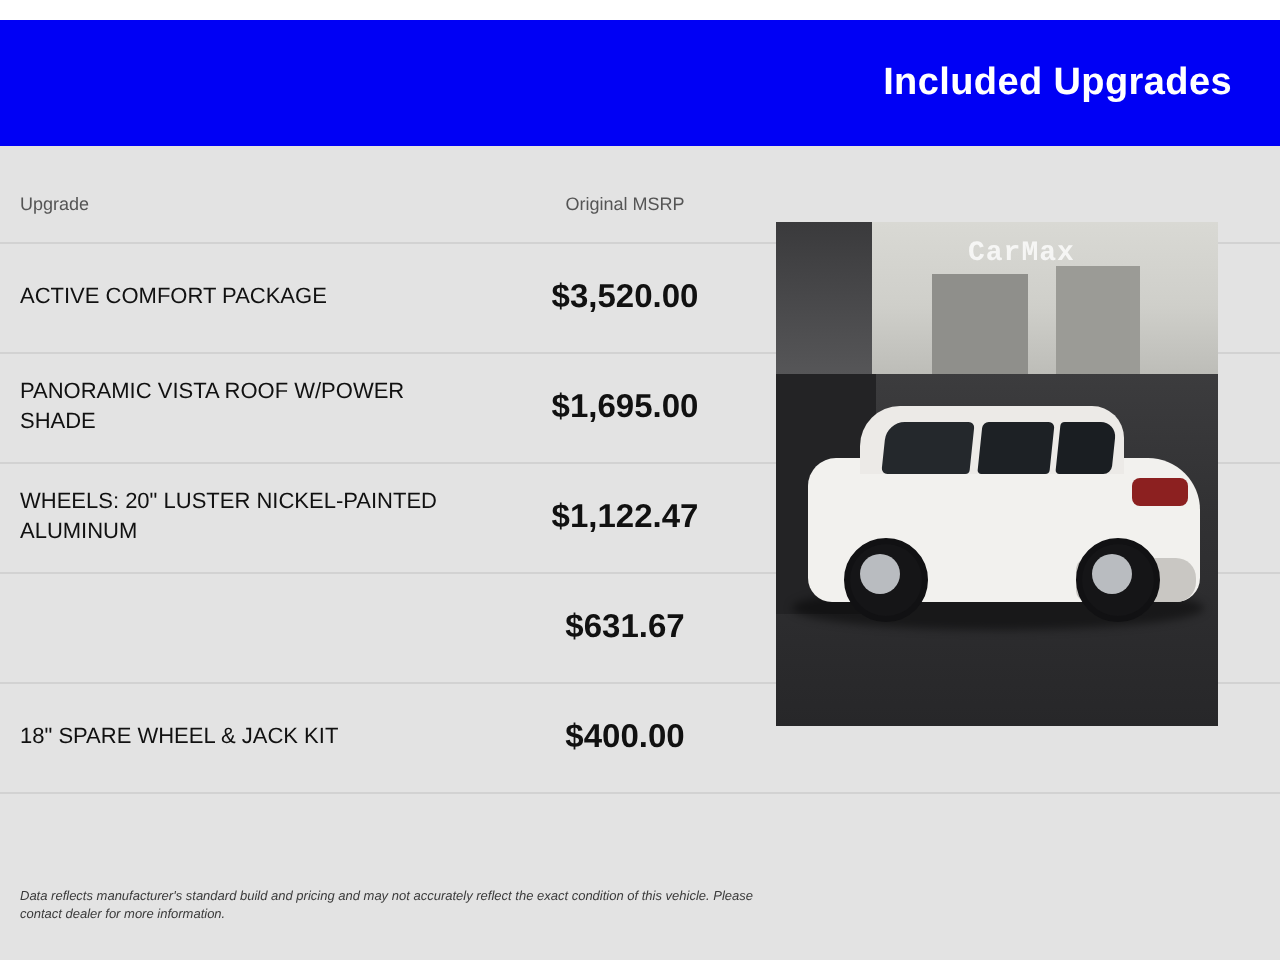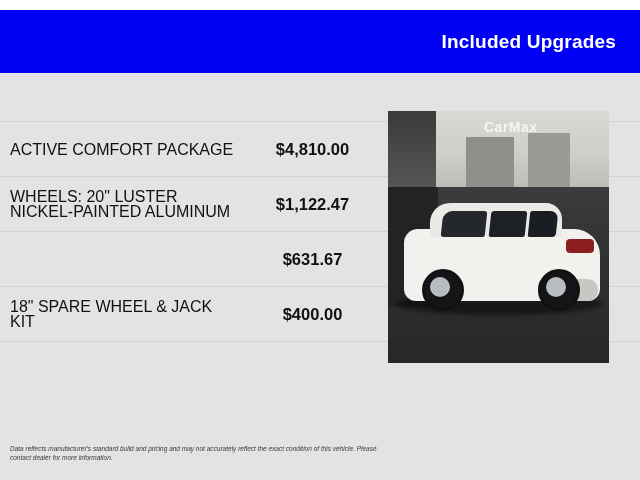--- a/index.html
+++ b/index.html
@@ -81,21 +81,21 @@
   }
   .row:first-child {
     border-top: 1px solid #d2d2d2;
   }
   .row-label {
     position: absolute;
     left: 10px;
     top: 50%;
     transform: translateY(-50%);
     width: 228px;
-    font-size: 16px;
+    font-size: 11px;
     color: #111111;
     line-height: 15px;
   }
   .row-price {
     position: absolute;
     left: 240px;
     top: 50%;
     transform: translateY(-50%);
     width: 145px;
     text-align: center;
@@ -146,20 +146,21 @@
   }
   .photo-watermark {
     position: absolute;
     left: 96px;
     top: 8px;
     font-size: 14px;
     font-weight: bold;
     color: #ffffff;
     opacity: 0.78;
     letter-spacing: 0.5px;
+    font-family: Liberation Mono, monospace;
   }
   .photo-ground {
     position: absolute;
     left: 0;
     top: 76px;
     width: 221px;
     height: 176px;
     background: linear-gradient(180deg, #3c3c3e 0%, #313133 40%, #272729 100%);
   }
   .photo-wall-left {
@@ -286,25 +287,33 @@
 <body>
 
 <div class="page">
 
   <div class="header-band">
     <div class="header-title">Included Upgrades</div>
   </div>
 
   <div class="content">
 
+    <div class="table-head">
+      <div class="th-upgrade">Upgrade</div>
+      <div class="th-msrp">Original MSRP</div>
+    </div>
 
     <div class="rows">
       <div class="row">
         <div class="row-label">ACTIVE COMFORT PACKAGE</div>
-        <div class="row-price">$4,810.00</div>
+        <div class="row-price">$3,520.00</div>
+      </div>
+      <div class="row">
+        <div class="row-label">PANORAMIC VISTA ROOF W/POWER SHADE</div>
+        <div class="row-price">$1,695.00</div>
       </div>
       <div class="row">
         <div class="row-label">WHEELS: 20" LUSTER NICKEL-PAINTED ALUMINUM</div>
         <div class="row-price">$1,122.47</div>
       </div>
       <div class="row">
         <div class="row-price">$631.67</div>
       </div>
       <div class="row">
         <div class="row-label">18" SPARE WHEEL &amp; JACK KIT</div>

